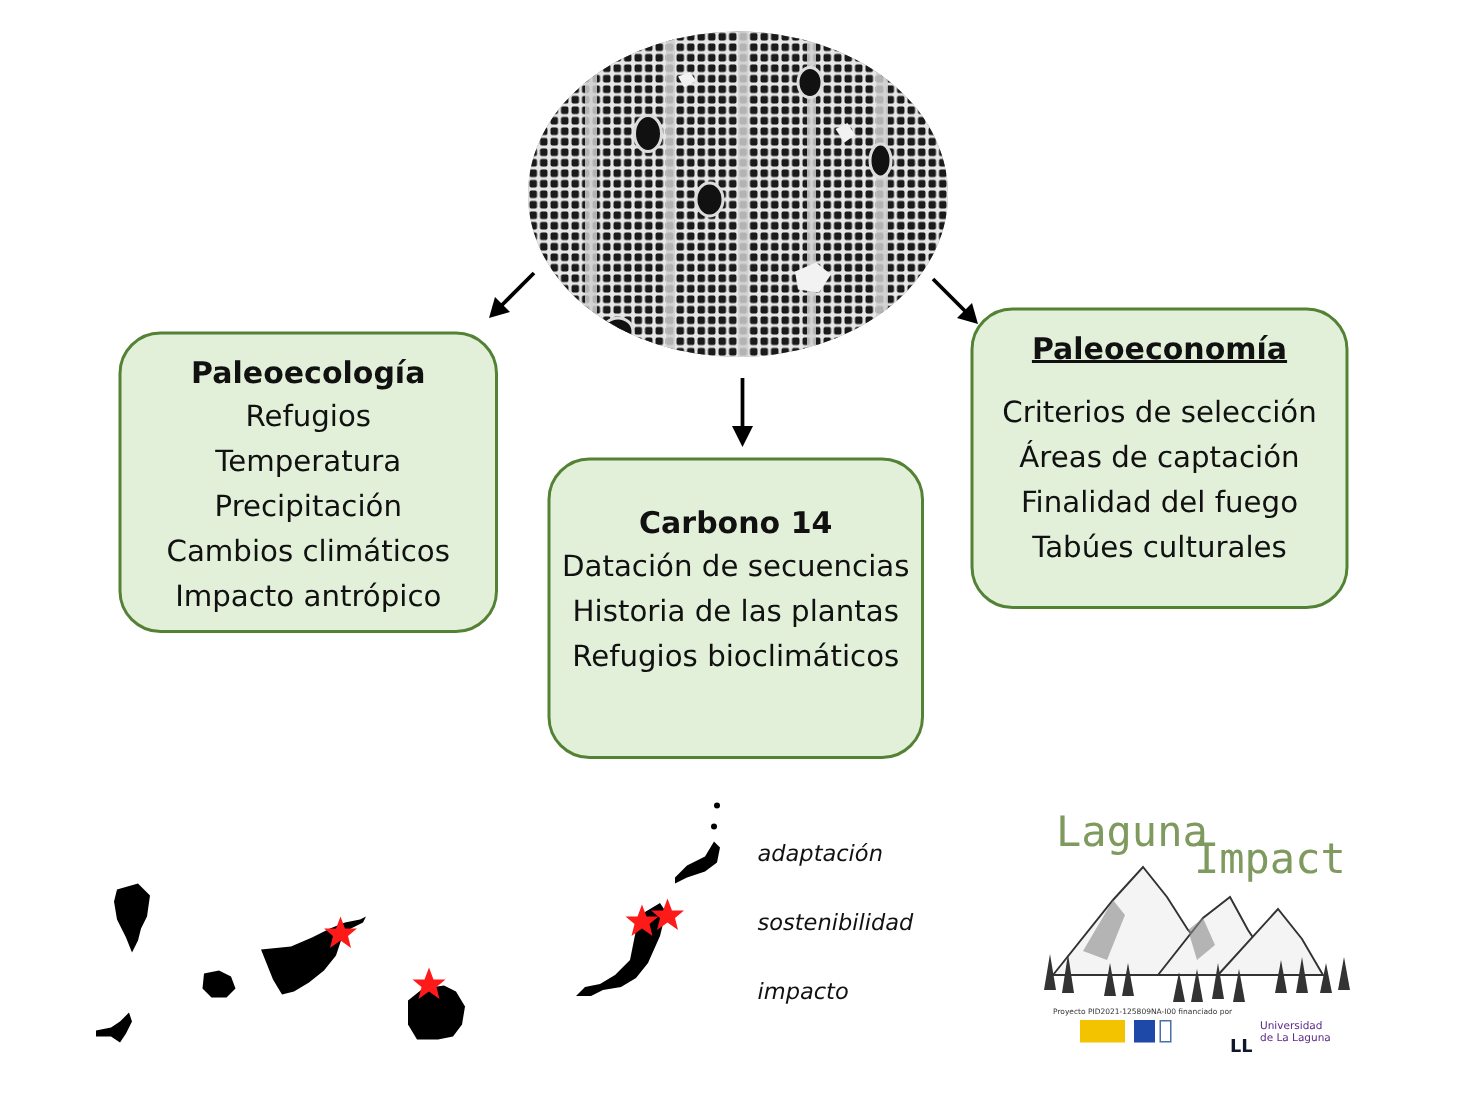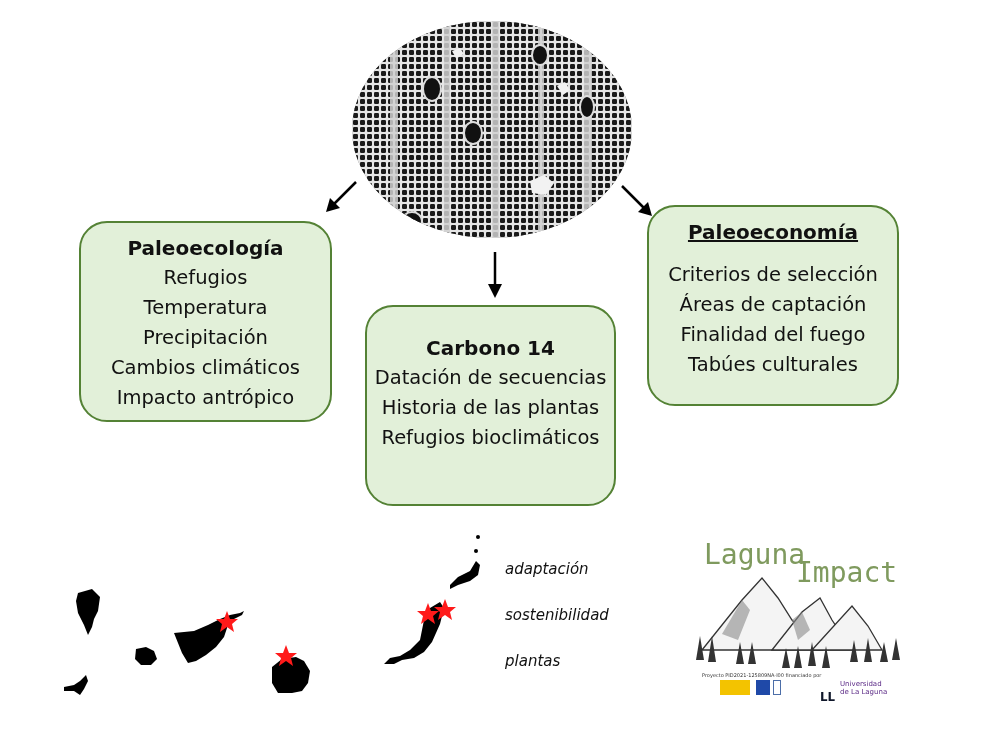--- a/index.html
+++ b/index.html
@@ -113,21 +113,21 @@
     <polygon points="177,86 180,94 188,94 182,99 184,107 177,102 170,107 172,99 166,94 174,94"></polygon>
     <polygon points="236,120 239,128 247,128 241,133 243,141 236,136 229,141 231,133 225,128 233,128"></polygon>
     <polygon points="378,78 381,86 389,86 383,91 385,99 378,94 371,99 373,91 367,86 375,86"></polygon>
     <polygon points="395,74 398,82 406,82 400,87 402,95 395,90 388,95 390,87 384,82 392,82"></polygon>
   </g>
 </svg>
 
 <div class="words">
   <div>adaptación</div>
   <div>sostenibilidad</div>
-  <div>plantas</div>
+  <div>impacto</div>
 </div>
 
 <div class="logo">
   <span class="logo-title" style="left:32px;top:8px">Laguna</span>
   <span class="logo-title" style="left:124px;top:26px">Impact</span>
   <svg style="position:absolute;left:10px;top:40px" width="225" height="100" viewBox="0 0 225 100">
     <g fill="#f4f4f4" stroke="#333" stroke-width="1.3">
       <path d="M20 80 L60 30 L80 8 L96 28 L110 50 L140 80z"></path>
       <path d="M90 80 L120 42 L138 28 L150 50 L170 80z"></path>
       <path d="M130 80 L170 36 L186 56 L200 80z"></path>

